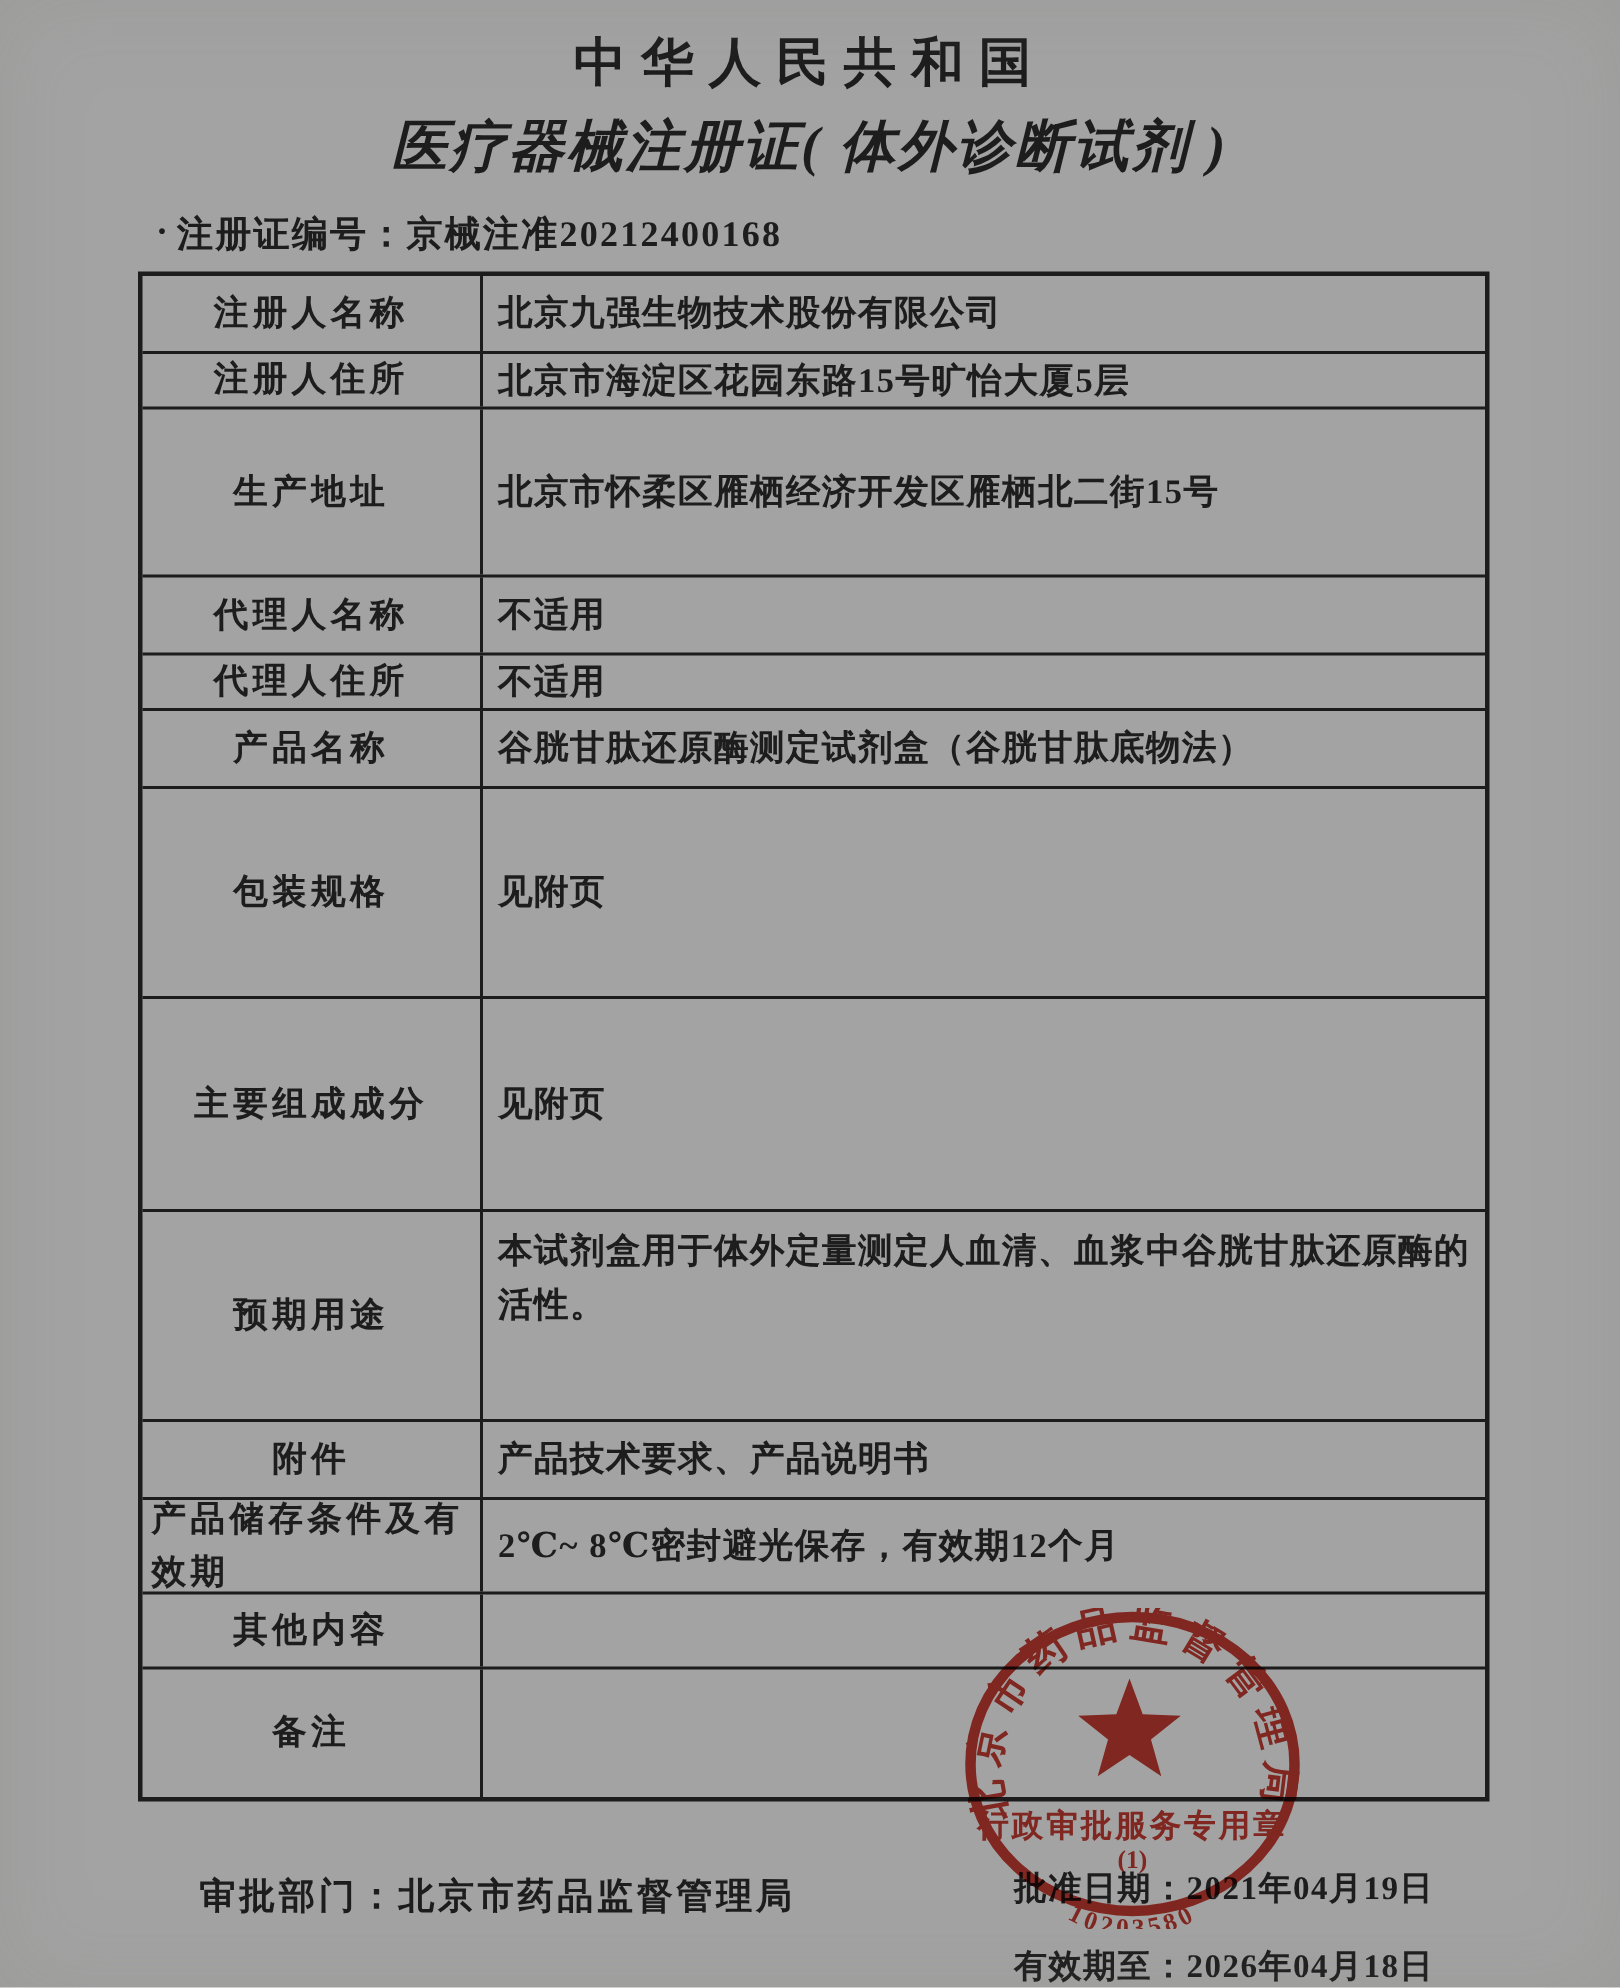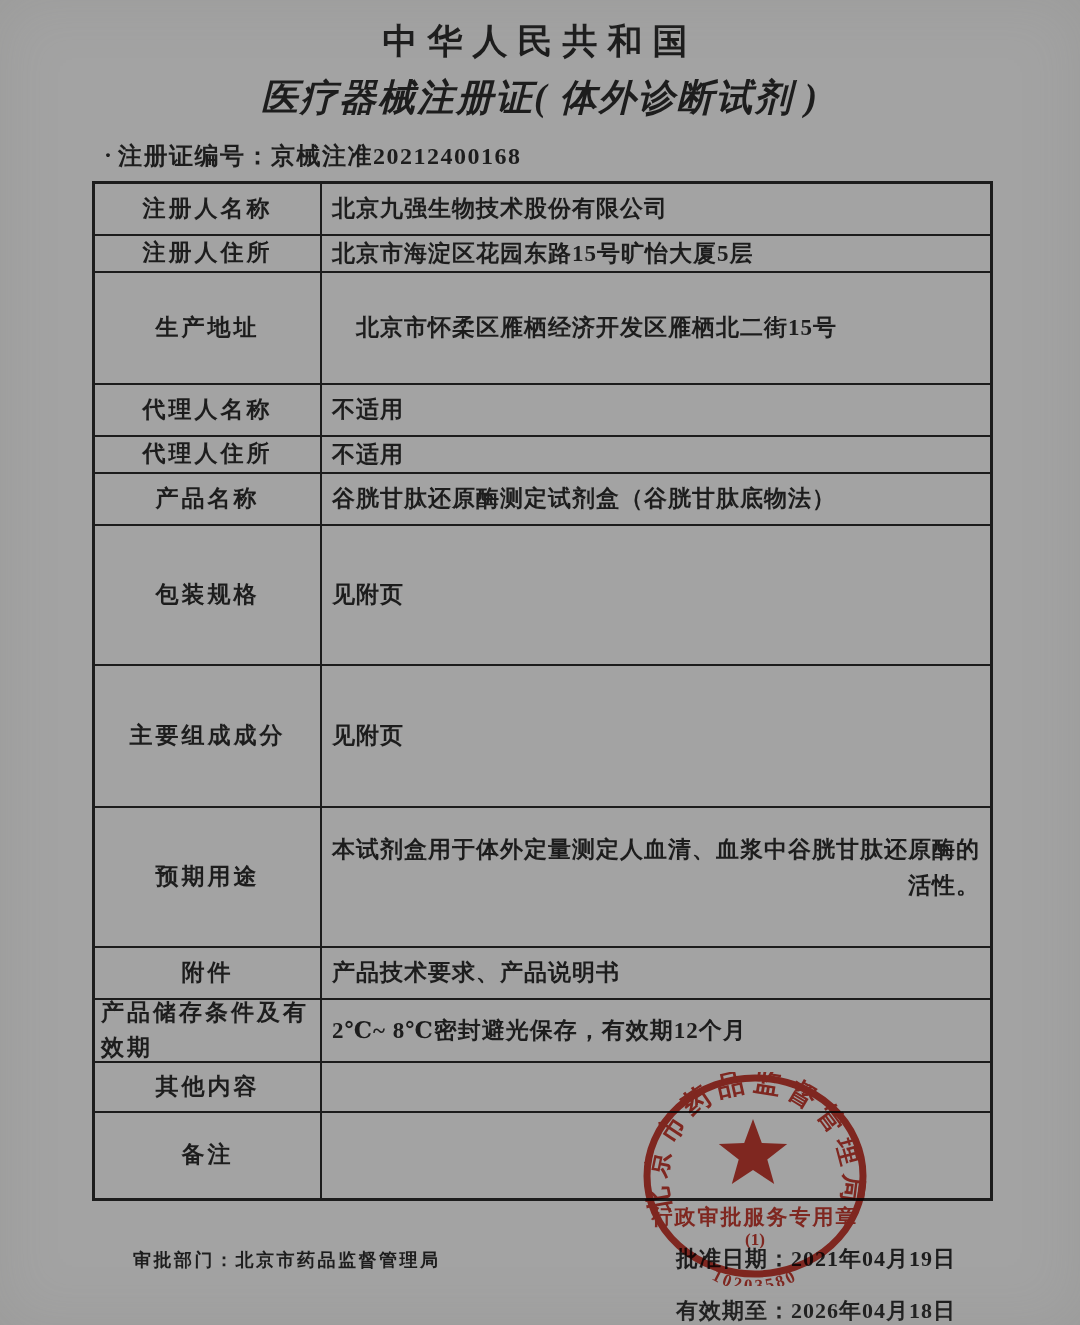--- a/index.html
+++ b/index.html
@@ -57,31 +57,31 @@
   .cell.value {
     flex: 1;
     font-weight: bold;
     font-size: 23px;
     letter-spacing: 1px;
     padding: 4px 10px;
     line-height: 1.55;
   }
   .h52  { height: 52px; }
   .h52b { height: 37px; }
-  .h112 { height: 112px; gap: 24px; }
+  .h112 { height: 112px; }
   .h140 { height: 140px; }
   .h142 { height: 142px; }
   .h62  { height: 63px; }
   .h50  { height: 50px; }
   .h85  { height: 85px; }
-  .trow.top-value .cell.value { align-items: flex-start; padding-top: 24px; text-align: right; }
+  .trow.top-value .cell.value { align-items: flex-start; padding-top: 8px; }
 
   .footer-left {
     position: absolute; top: 1248px; left: 133px;
-    font-size: 18px; font-weight: bold; letter-spacing: 2.5px;
+    font-size: 24px; font-weight: bold; letter-spacing: 2.5px;
   }
   .footer-right { position: absolute; top: 1244px; left: 676px; font-size: 22px; font-weight: bold; }
   .footer-right .line { margin-bottom: 22px; letter-spacing: 1px; }
 
   .stamp {
     position: absolute; top: 1072px; left: 638px;
     width: 234px; height: 214px;
     mix-blend-mode: multiply;
     opacity: 0.9;
     pointer-events: none;

